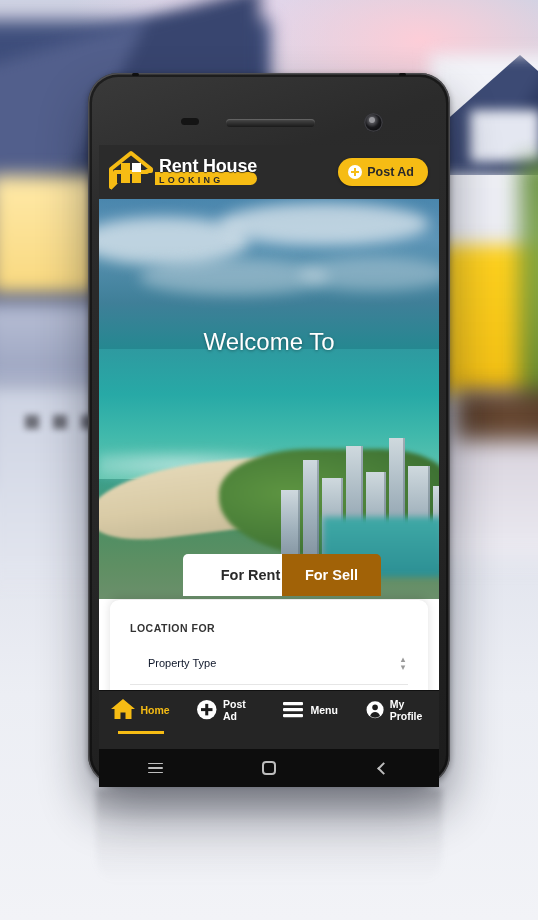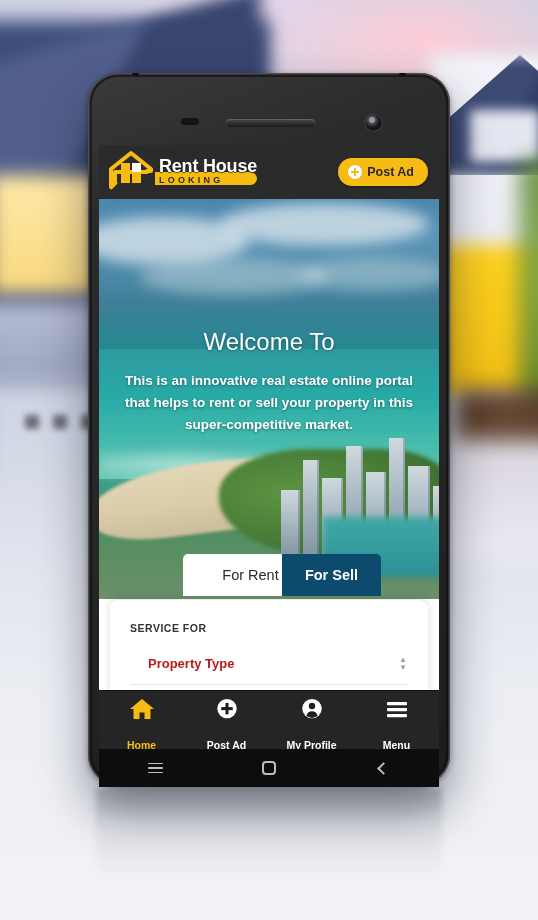--- a/index.html
+++ b/index.html
@@ -251,25 +251,25 @@
   .tabs {
     position:absolute; left:84px; top:409px; display:flex; z-index:4;
   }
   .tab {
     font-size:14.5px; padding:13px 0; width:99px; text-align:center;
     cursor:pointer; border:none;
   }
   .tab-rent {
     background:#fff; color:#2a2a2a;
     border-radius:5px 0 0 0;
-    font-weight:normal;
+    font-weight:bold;
     padding-left:36px;
   }
   .tab-sell {
-    background:#0c4a6e; color:#fff; font-weight:bold;
+    background:#a16207; color:#fff; font-weight:bold;
     border-radius:0 5px 0 0;
   }
 
   
   .search-card {
     position:absolute; left:11px; top:455px; width:318px; min-height:160px;
     background:#fff; border-radius:9px 9px 0 0;
     z-index:3;
     box-shadow:0 -2px 10px rgba(0,0,0,.12);
     padding:22px 20px 0 20px;
@@ -277,34 +277,34 @@
   .field-label {
     font-size:10.5px; font-weight:bold; color:#333; letter-spacing:.5px;
   }
   .field {
     display:flex; align-items:center; justify-content:space-between;
     border-bottom:1px solid #e6e6e6;
     padding:13px 0 13px 18px;
     margin-top:8px;
     cursor:pointer;
   }
-  .field-value { font-size:13px; color:#b91c1c;font-weight:bold; }
+  .field-value { font-size:11px; color:#0f172a; }
   .chev { width:10px; color:#9a9a9a; font-size:9px; line-height:8px; text-align:center; }
 
   
   .bottom-nav {
     position:absolute; left:0; bottom:0; width:340px; height:59px;
     background:#252525;
     display:flex; align-items:flex-start; justify-content:space-around;
     padding-top:7px;
     z-index:8;
     border-top:1px solid #111;
   }
   .nav-item {
-    display:flex; flex-direction:column; align-items:center; gap:18px;
+    display:flex; flex-direction:row; align-items:center; gap:5px;
     width:64px; cursor:pointer; position:relative; padding-bottom:6px;
   }
   .nav-label { font-size:10.5px; color:#fff; font-weight:bold; }
   .nav-item.active .nav-label { color:#f6bc14; }
   .nav-underline {
     position:absolute; bottom:-7px; left:8px; width:46px; height:3px; background:#f6bc14;
   }
 
   
   .sysbar {
@@ -403,32 +403,31 @@
         <div class="bld" style="left:71px; width:17px; height:118px;"></div>
         <div class="bld" style="left:91px; width:20px; height:92px;"></div>
         <div class="bld" style="left:114px;width:16px; height:126px;"></div>
         <div class="bld" style="left:133px;width:22px; height:98px;"></div>
         <div class="bld" style="left:158px;width:14px; height:78px;"></div>
       </div>
       <div class="water-r"></div>
 
       <div class="hero-copy">
         <div class="hero-title">Welcome To</div>
-        <div class="hero-sub">This is an innovative real estate online portal that helps to rent or sell your property in this super-competitive market.</div>
       </div>
     </div>
 
     <div class="tabs">
       <button class="tab tab-rent">For Rent</button>
       <button class="tab tab-sell">For Sell</button>
     </div>
 
     <div class="search-card">
       <div>
-        <div class="field-label">SERVICE FOR</div>
+        <div class="field-label">LOCATION FOR</div>
         <div class="field">
           <span class="field-value">Property Type</span>
           <span class="chev">▴<br>▾</span>
         </div>
       </div>
       <div style="margin-top:16px;">
         <div class="field-label">LOCATION</div>
         <div class="field">
           <span class="field-value">All Citites</span>
           <span class="chev">▴<br>▾</span>
@@ -450,35 +449,35 @@
       <div class="nav-item">
         <svg width="26" height="23" viewBox="0 0 26 26">
           <circle cx="13" cy="12" r="11" fill="#fff"></circle>
           <rect x="6.5" y="10.3" width="13" height="3.4" fill="#1d1d1d"></rect>
           <rect x="11.3" y="5.5" width="3.4" height="13" fill="#1d1d1d"></rect>
         </svg>
         <span class="nav-label">Post Ad</span>
       </div>
 
       <div class="nav-item">
+        <svg width="26" height="23" viewBox="0 0 26 23">
+          <rect x="3" y="4" width="20" height="3.3" rx="1" fill="#fff"></rect>
+          <rect x="3" y="10" width="20" height="3.3" rx="1" fill="#fff"></rect>
+          <rect x="3" y="16" width="20" height="3.3" rx="1" fill="#fff"></rect>
+        </svg>
+        <span class="nav-label">Menu</span>
+      </div>
+
+      <div class="nav-item">
         <svg width="26" height="23" viewBox="0 0 26 26">
           <circle cx="13" cy="12" r="11" fill="#fff"></circle>
           <circle cx="13" cy="9" r="3.6" fill="#1d1d1d"></circle>
           <path d="M6.6 20.2 C7.6 16.6 10 15 13 15 C16 15 18.4 16.6 19.4 20.2 A11 11 0 0 1 6.6 20.2 Z" fill="#1d1d1d"></path>
         </svg>
         <span class="nav-label">My Profile</span>
-      </div>
-
-      <div class="nav-item">
-        <svg width="26" height="23" viewBox="0 0 26 23">
-          <rect x="3" y="4" width="20" height="3.3" rx="1" fill="#fff"></rect>
-          <rect x="3" y="10" width="20" height="3.3" rx="1" fill="#fff"></rect>
-          <rect x="3" y="16" width="20" height="3.3" rx="1" fill="#fff"></rect>
-        </svg>
-        <span class="nav-label">Menu</span>
       </div>
 
     </div>
   </div>
 
   <div class="sysbar">
     <div class="sys-btn">
       <span class="sys-recents">
           <i></i>
           <i></i>

